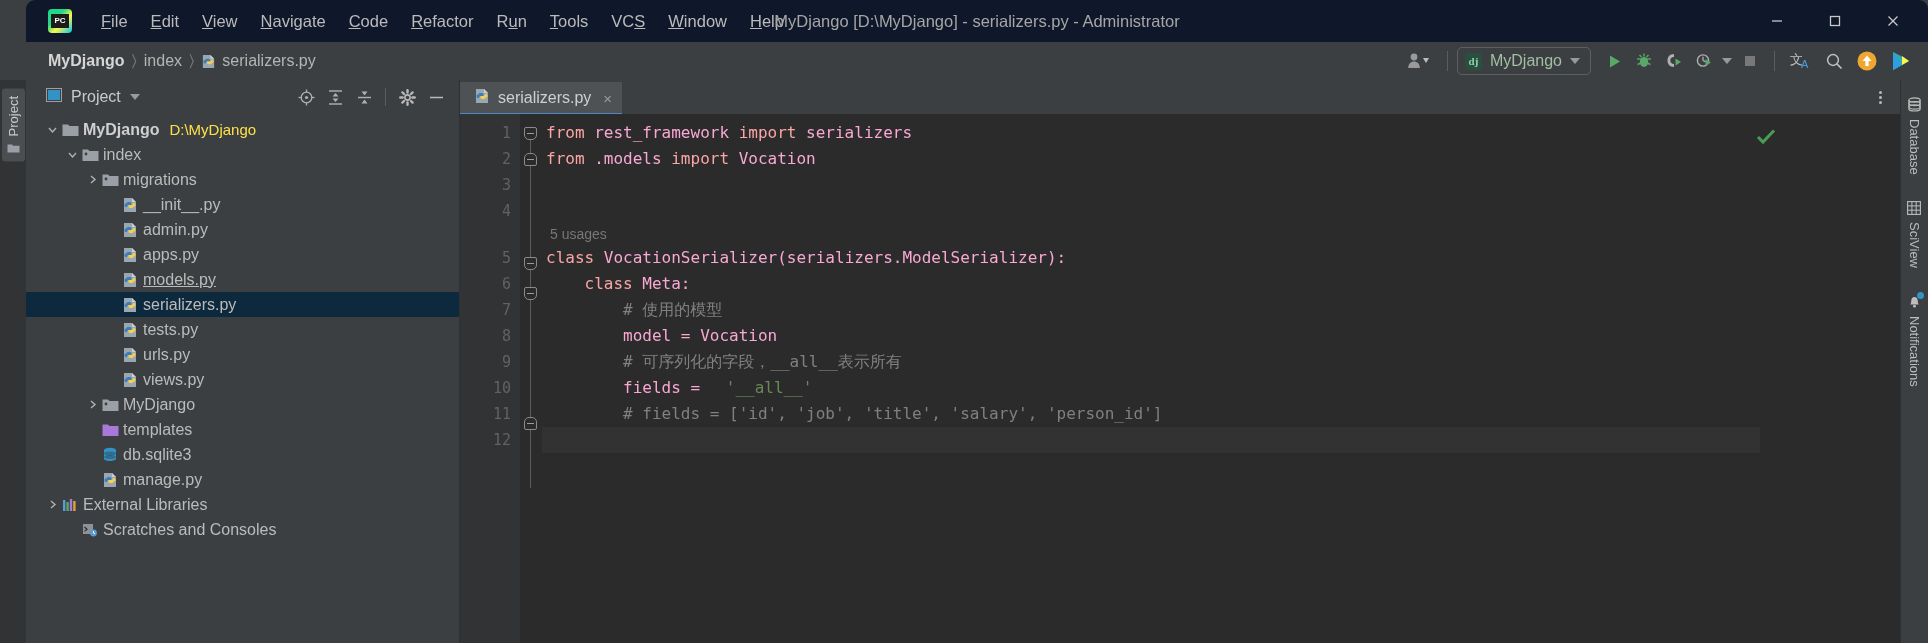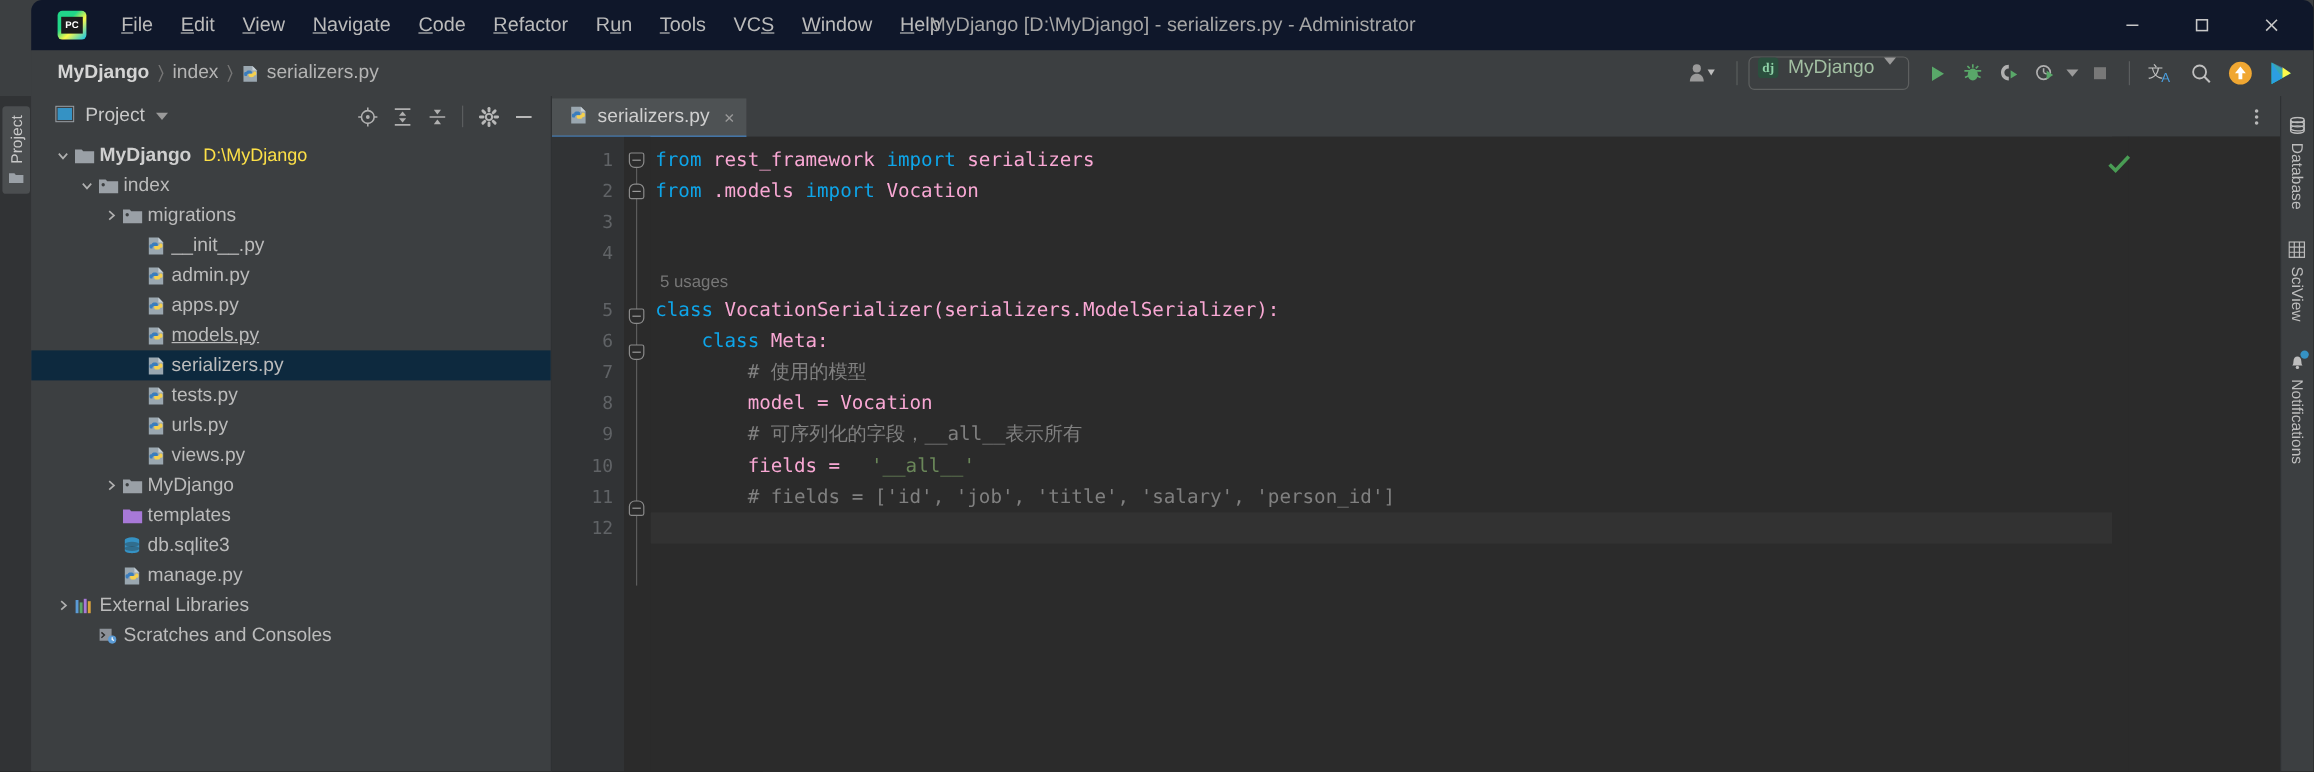--- a/index.html
+++ b/index.html
@@ -74,21 +74,21 @@
   .bc-sep { color: #767676; font-size: 16px; margin: 0 5px; }
   .toolbar-right {
     margin-left: auto; display: flex; align-items: center; gap: 0px; padding-right: 10px;
   }
   .tb-btn {
     width: 30px; height: 30px; display: flex; align-items: center; justify-content: center;
     cursor: default; border-radius: 4px;
   }
   .tb-sep { width: 1px; height: 20px; background: #5a5d5e; margin: 0 9px; }
   .runcfg {
-    display: flex; align-items: flex-start; gap: 8px;
+    display: flex; align-items: center; gap: 8px;
     border: 1px solid #5e6060; border-radius: 5px;
     height: 28px; padding: 0 10px 0 7px; margin-right: 8px;
     cursor: default;
   }
   .runcfg-label { color: #a2bfa2; font-size: 16px; }
   .dj-icon {
     width: 17px; height: 17px; background: #2b4f3e; border-radius: 3px;
     color: #8fd3a8; font-size: 11px; font-weight: bold;
     display: flex; align-items: center; justify-content: center;
     font-family: "Liberation Serif", serif;
@@ -186,21 +186,21 @@
   .foldmark.top { border-radius: 2px 2px 5px 5px; }
   .foldmark.bot { border-radius: 5px 5px 2px 2px; }
   .code {
     flex: 1; position: relative; padding-top: 6px; overflow: hidden;
     font-family: "DejaVu Sans Mono", monospace; font-size: 16px;
   }
   .cline { height: 26px; line-height: 26px; white-space: pre; color: #a9b7c6; padding-left: 4px; }
   .cline.highlight { background: #323232; }
   .usages { height: 21px; line-height: 21px; color: #777777; font-size: 14px;
             padding-left: 60px; font-family: "Liberation Sans", sans-serif; }
-  .kw { color: #0ea5e9; }
+  .kw { color: #fca5a5; }
   .cmt { color: #808080; }
   .str { color: #6a8759; margin-left: 16px; }
   .plain { color: #f9a8d4; }
 
   .scrollgutter {
     width: 14px; flex: 0 0 14px; background: #2b2b2b; position: relative;
   }
   .inspect-check { position: absolute; top: 14px; right: 14px; }
   .right-empty { width: 126px; flex: 0 0 126px; background: #2b2b2b; }
 

